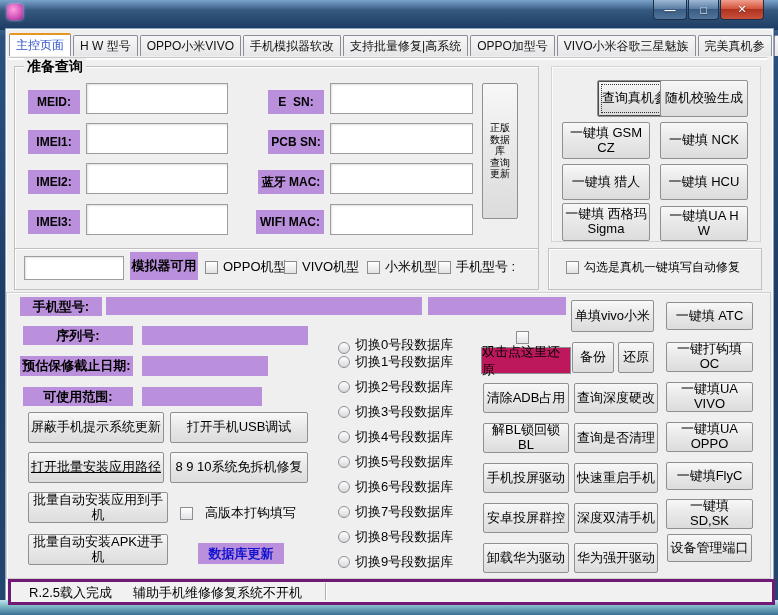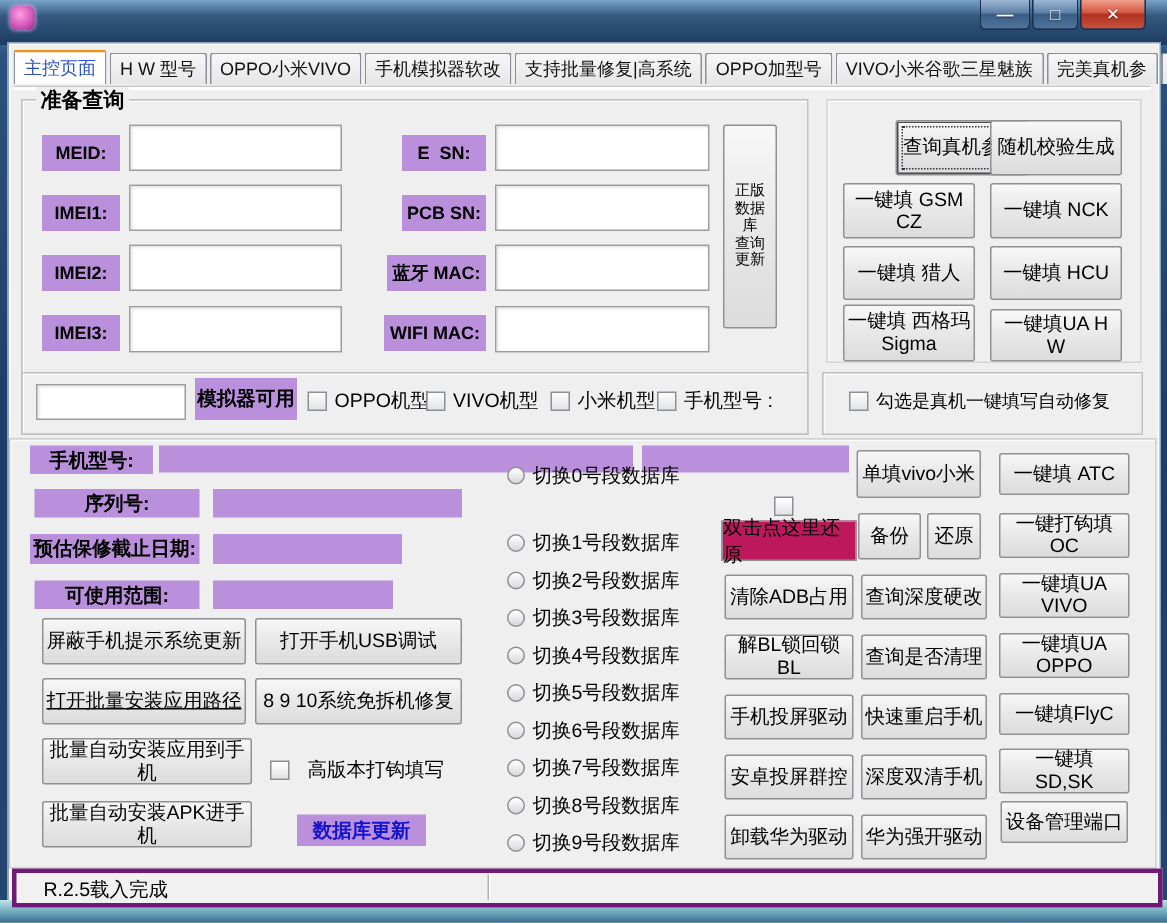--- a/index.html
+++ b/index.html
@@ -169,21 +169,21 @@
 <div class="btn" style="left:28px;top:452px;width:136px;height:31px;text-decoration:underline;">打开批量安装应用路径</div>
 <div class="btn" style="left:170px;top:452px;width:138px;height:31px;">8 9 10系统免拆机修复</div>
 <div class="btn" style="left:28px;top:492px;width:140px;height:31px;">批量自动安装应用到手机</div>
 <div class="cbrow" style="left:180px;top:504px;gap:12px;">
     <span class="cb"></span>
     <span>高版本打钩填写</span>
   </div>
 <div class="btn" style="left:28px;top:534px;width:140px;height:31px;">批量自动安装APK进手机</div>
 <div class="linklbl" style="left:198px;top:543px;width:86px;height:21px;">数据库更新</div>
 
-<div class="cbrow" style="left:338px;top:308px;">
+<div class="cbrow" style="left:338px;top:336px;align-items:flex-end;">
     <span class="radio"></span>
     <span>切换0号段数据库</span>
   </div>
 <div class="cbrow" style="left:338px;top:353px;">
     <span class="radio"></span>
     <span>切换1号段数据库</span>
   </div>
 <div class="cbrow" style="left:338px;top:378px;">
     <span class="radio"></span>
     <span>切换2号段数据库</span>
@@ -237,14 +237,15 @@
 <div class="btn" style="left:666px;top:302px;width:87px;height:28px;">一键填 ATC</div>
 <div class="btn" style="left:666px;top:342px;width:87px;height:30px;">一键打钩填 OC</div>
 <div class="btn" style="left:666px;top:382px;width:87px;height:30px;">一键填UA VIVO</div>
 <div class="btn" style="left:666px;top:422px;width:87px;height:30px;">一键填UA OPPO</div>
 <div class="btn" style="left:666px;top:462px;width:87px;height:28px;">一键填FlyC</div>
 <div class="btn" style="left:666px;top:499px;width:87px;height:30px;">一键填 SD,SK</div>
 <div class="btn" style="left:667px;top:534px;width:85px;height:28px;">设备管理端口</div>
 
 <div class="statusbar">
   <span class="statusseg" style="left:18px;">R.2.5载入完成</span>
+  <span class="statusseg" style="left:122px;">辅助手机维修修复系统不开机</span>
   <span class="statusdiv" style="left:314px;"></span>
 </div>
 
 </body></html>

